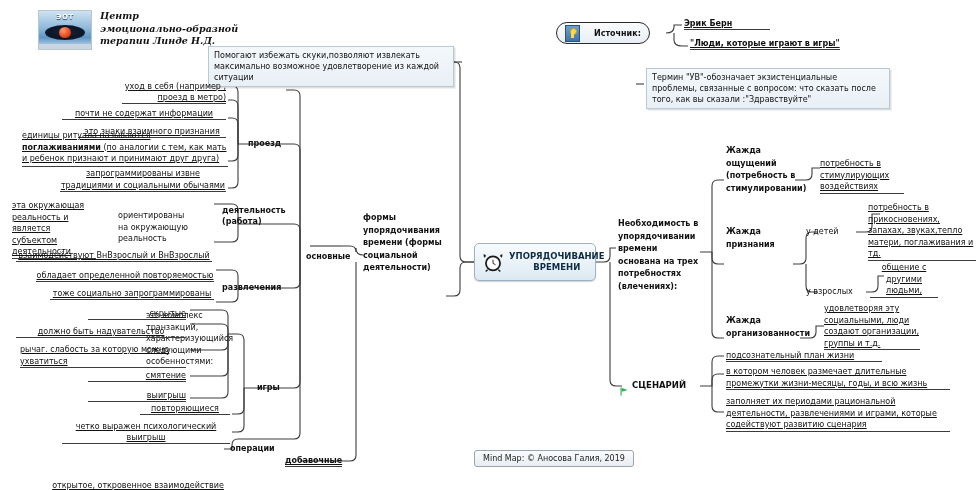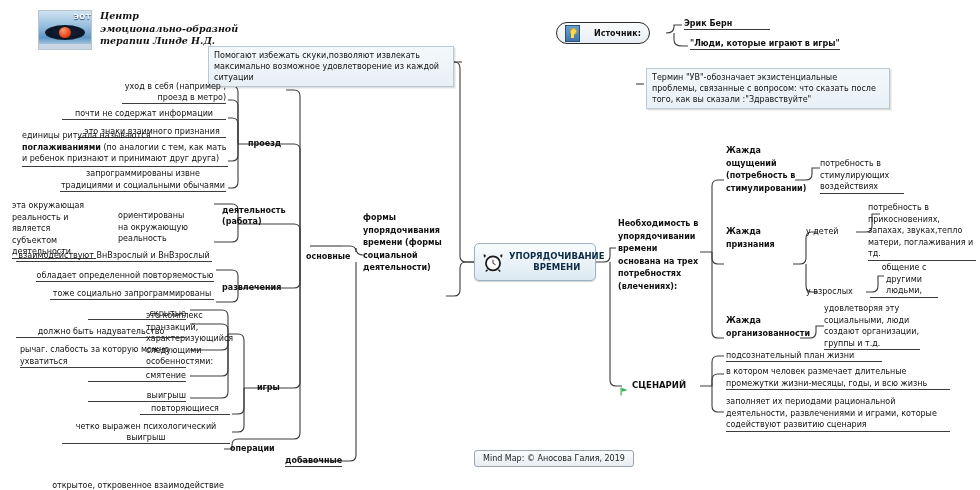--- a/index.html
+++ b/index.html
@@ -3,21 +3,21 @@
 <meta charset="utf-8">
 <style>
   html,body{margin:0;padding:0;background:#ffffff;}
   body{width:980px;height:490px;position:relative;overflow:hidden;
        font-family:"DejaVu Sans","Liberation Sans",sans-serif;color:#1a1a1a;}
   #canvas{position:absolute;inset:0;width:980px;height:490px;}
   svg.lines{position:absolute;left:0;top:0;width:980px;height:490px;pointer-events:none;}
   .node{position:absolute;box-sizing:border-box;}
   .txt{font-size:8px;line-height:11px;color:#111;}
   .txt.b{font-weight:bold;}
-  .ul{border-bottom:1.1px solid #3c3c3c;}
+  .ul{border-bottom:1.1px solid #3c3c3c;text-decoration:underline;}
   .center-gradient{
      background:linear-gradient(180deg,#f7fbfd 0%,#e9f2f8 55%,#dce9f2 100%);
      border:1px solid #9bb3c4;border-radius:5px;
      box-shadow:0 1px 1px rgba(0,0,0,.18);
   }
   .callout{
      background:linear-gradient(180deg,#f4f8fb 0%,#e8f0f6 100%);
      border:1px solid #b8c8d4;
      box-shadow:1.5px 1.5px 0 rgba(0,0,0,.13);
      padding:3px 5px;
@@ -32,21 +32,21 @@
      border:1px solid #9aa5ae;border-radius:3px;
      padding:3px 8px;font-size:8px;color:#222;
   }
   .logo{width:52px;height:38px;border:1px solid #b9c6d2;position:relative;overflow:hidden;
         background:linear-gradient(180deg,#cfe2f1 0%,#8fb9da 45%,#5d96c4 70%,#d8e6f2 100%);}
   .logo .bar{position:absolute;left:0;right:0;bottom:0;height:5px;background:#c9d6e2;}
   .logo .eye{position:absolute;left:6px;top:14px;width:40px;height:15px;border-radius:50%;
              background:radial-gradient(ellipse at 50% 50%,#14233a 0%,#0c1628 60%,#233b5c 100%);}
   .logo .pupil{position:absolute;left:20px;top:16px;width:12px;height:11px;border-radius:50%;
                background:radial-gradient(circle at 35% 30%,#ff9a6b,#e23b12 70%,#a81f08);}
-  .logo .lbl{position:absolute;left:0;right:0;top:2px;text-align:right;font-size:7px;
+  .logo .lbl{position:absolute;left:0;right:0;top:2px;text-align:center;font-size:7px;
              font-weight:bold;color:#ffffff;letter-spacing:.5px;text-shadow:0 1px 1px #17456e;}
   .brand{font-family:"DejaVu Serif","Liberation Serif",serif;font-style:italic;font-weight:bold;
          font-size:9.5px;line-height:12.5px;color:#111;}
   .src-icon{width:13px;height:15px;position:relative;
             background:linear-gradient(180deg,#6d9fd0 0%,#3f74ab 100%);border:1px solid #2c527a;}
   .src-icon .key{position:absolute;left:3.5px;top:2px;width:5px;height:5px;border-radius:50%;
                  background:#ffd94a;border:1px solid #c9a21c;}
   .src-icon .stem{position:absolute;left:5px;top:6.5px;width:3px;height:6px;background:#ffd94a;}
   .clock{width:22px;height:20px;position:relative;flex:none;}
   .flag{display:inline-block;width:9px;height:9px;position:relative;vertical-align:-1px;margin-right:3px;}

